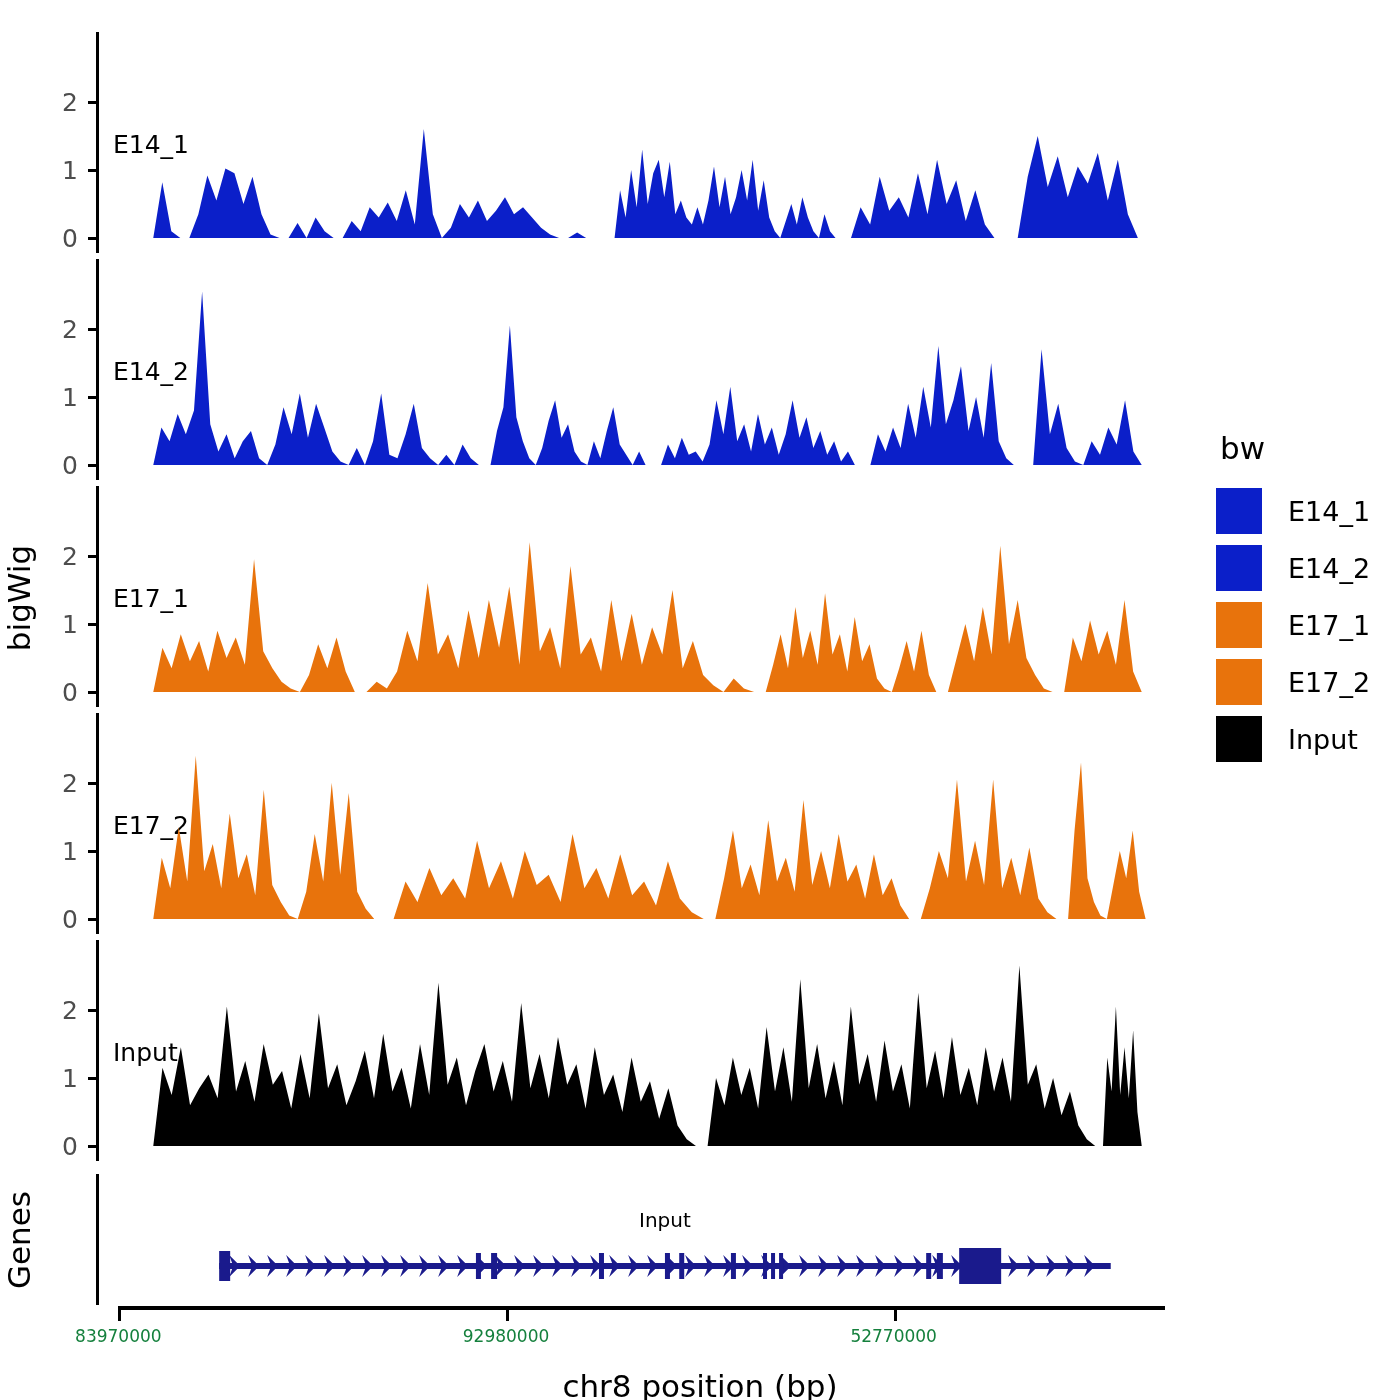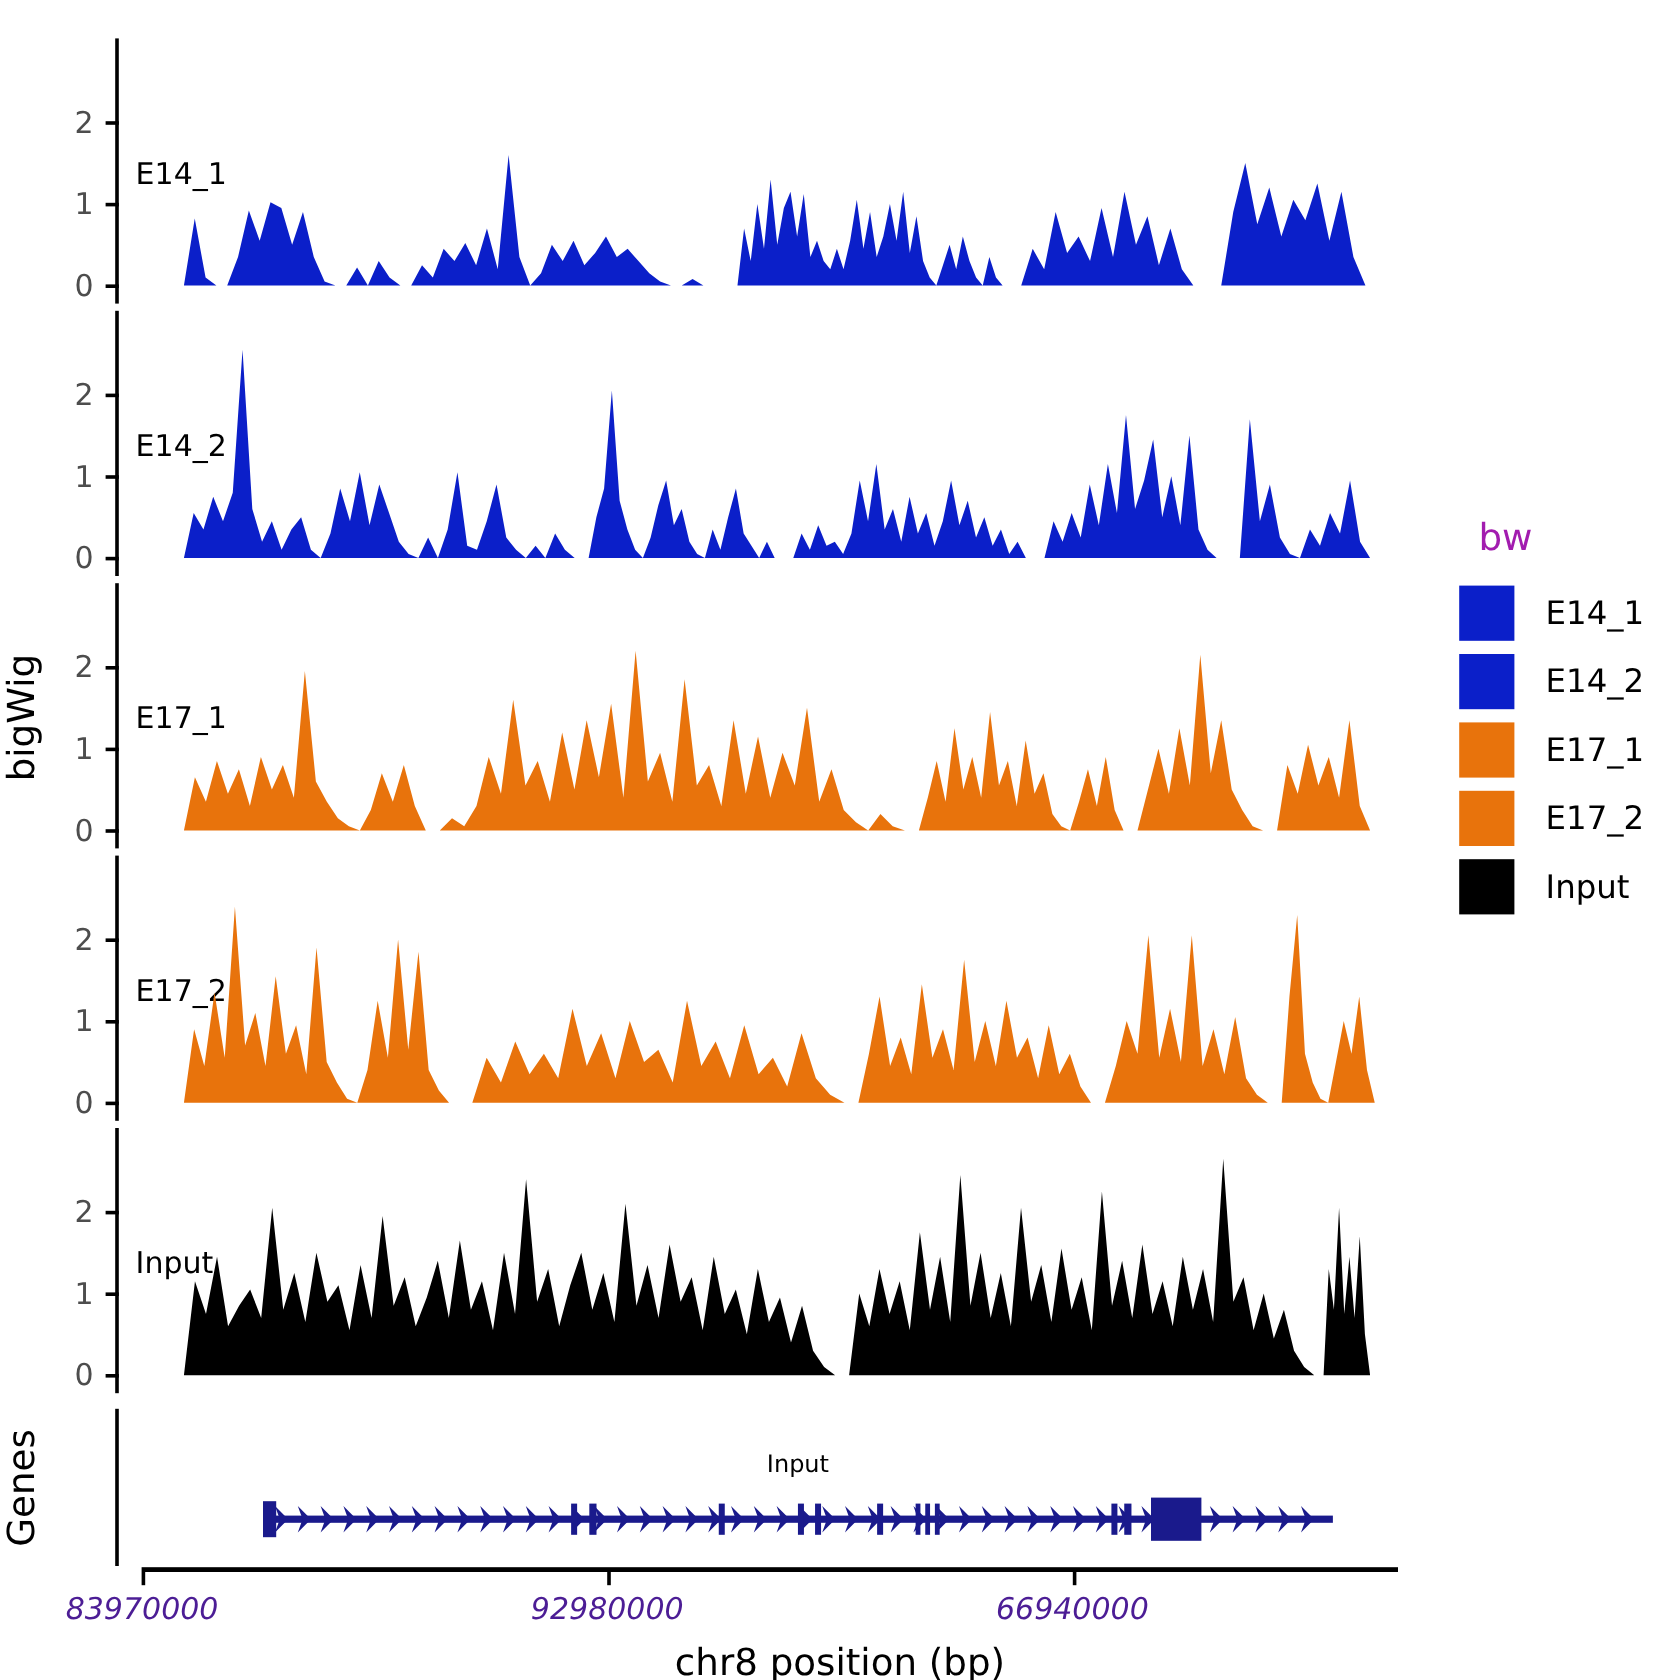--- a/index.html
+++ b/index.html
@@ -47,32 +47,32 @@
   
   .gene-name{
     position:absolute;font-size:20px;color:#000;
     transform:translateX(-50%);white-space:nowrap;
   }
 
   
   .xaxis-line{position:absolute;height:4px;background:#000;}
   .xtick{position:absolute;width:3px;height:11px;background:#000;}
   .xticklabel{
-    position:absolute;font-size:25px;color:#4c1d95;
-    transform:translateX(-50%);white-space:nowrap;font-style:italic;
+    position:absolute;font-size:17px;color:#15803d;
+    transform:translateX(-50%);white-space:nowrap;
   }
   .xaxis-title{
     position:absolute;font-size:31px;color:#000;
     width:100%;text-align:center;left:0;
   }
 
   
   .legend{position:absolute;}
   .legend-title{
-    position:absolute;font-size:31px;color:#a21caf;left:16px;top:0;white-space:nowrap;
+    position:absolute;font-size:31px;color:#000000;left:4px;top:0;white-space:nowrap;
   }
   .legend-item{position:absolute;left:0;display:flex;align-items:center;}
   .legend-key{width:46px;height:46px;flex:none;}
   .legend-text{
     font-size:27px;color:#000;margin-left:26px;white-space:nowrap;
   }
 </style>
 </head>
 <body>
 
@@ -245,21 +245,21 @@
     </div>
   </div>
 
   <div class="xaxis-line" id="xaxis-line" style="left: 118.382px; width: 1046.62px; top: 1306px;"></div>
   <div id="xticks">
       <div class="xtick" style="left: 118.382px; top: 1310px;"></div>
       <div class="xticklabel" style="left: 118.382px; top: 1326px;">83970000</div>
       <div class="xtick" style="left: 506.018px; top: 1310px;"></div>
       <div class="xticklabel" style="left: 506.018px; top: 1326px;">92980000</div>
       <div class="xtick" style="left: 893.655px; top: 1310px;"></div>
-      <div class="xticklabel" style="left: 893.655px; top: 1326px;">66940000</div>
+      <div class="xticklabel" style="left: 893.655px; top: 1326px;">52770000</div>
     </div>
   <div class="xaxis-title" id="xaxis-title" style="top: 1368px;">chr8 position (bp)</div>
 
   <div class="legend" id="legend" style="left: 1216px; top: 430px;">
     <div class="legend-title">bw</div>
     <div id="legend-items">
         <div class="legend-item" style="top: 58px;">
           <span class="legend-key" style="background: rgb(11, 31, 201);"></span>
           <span class="legend-text">E14_1</span>
         </div>

